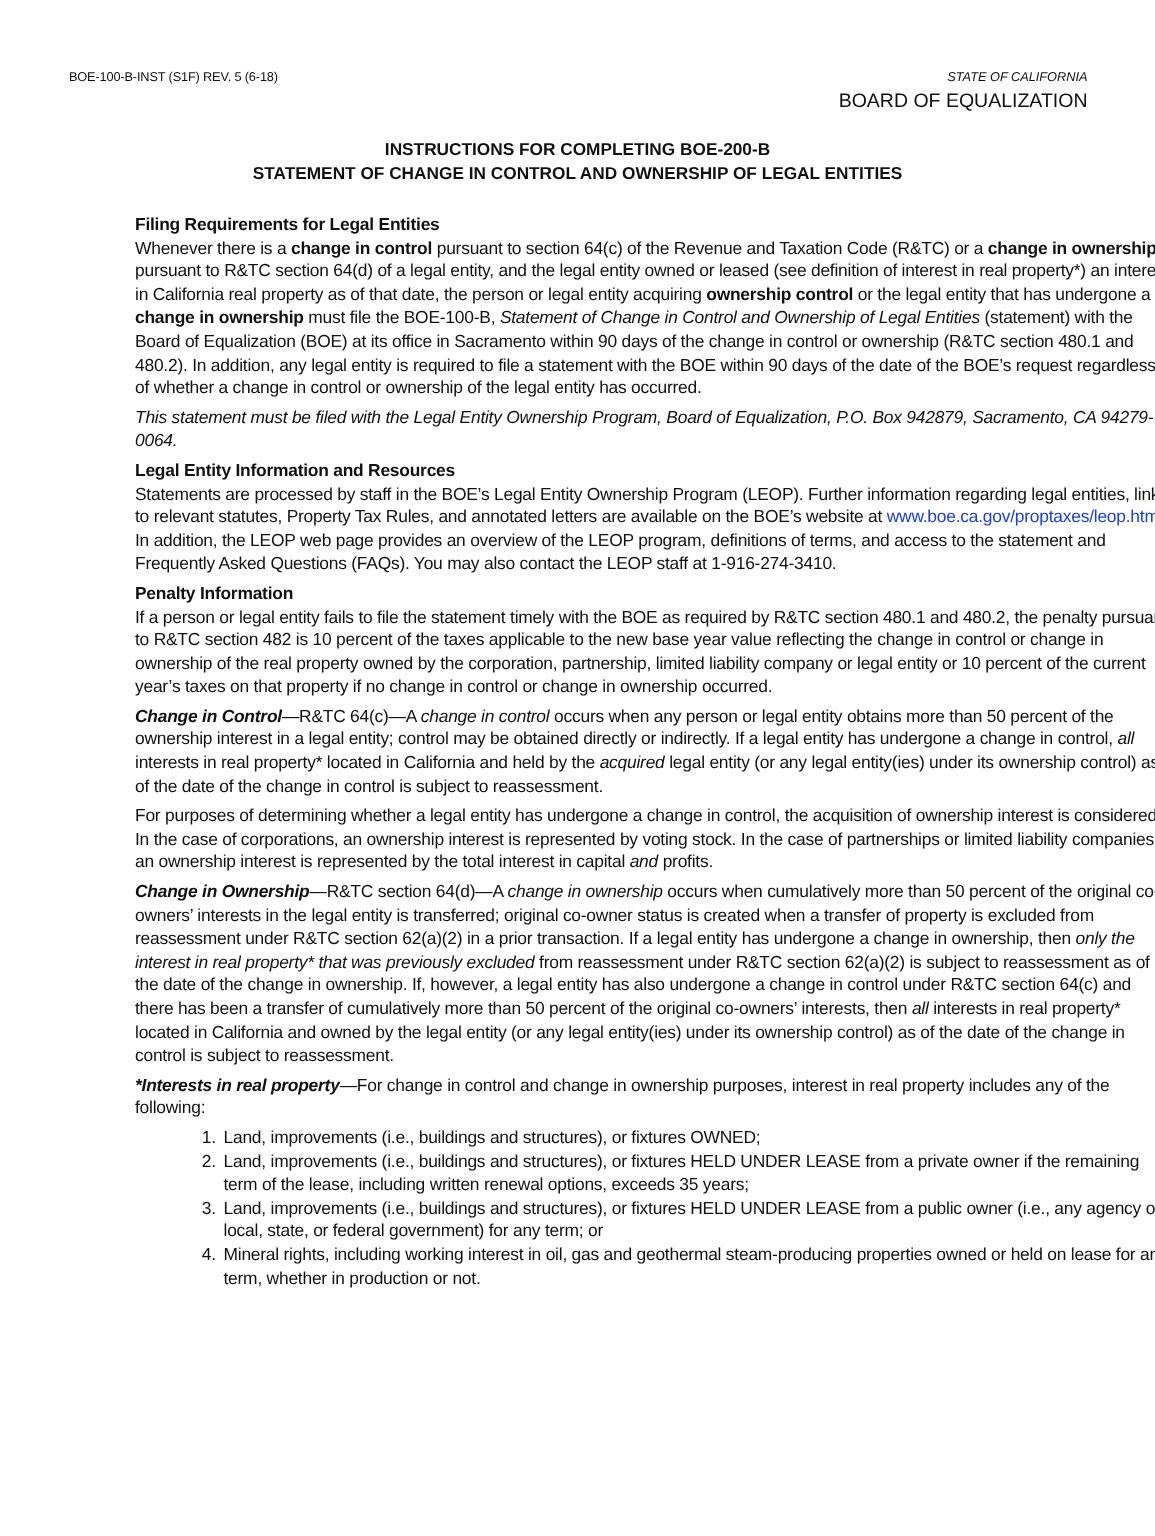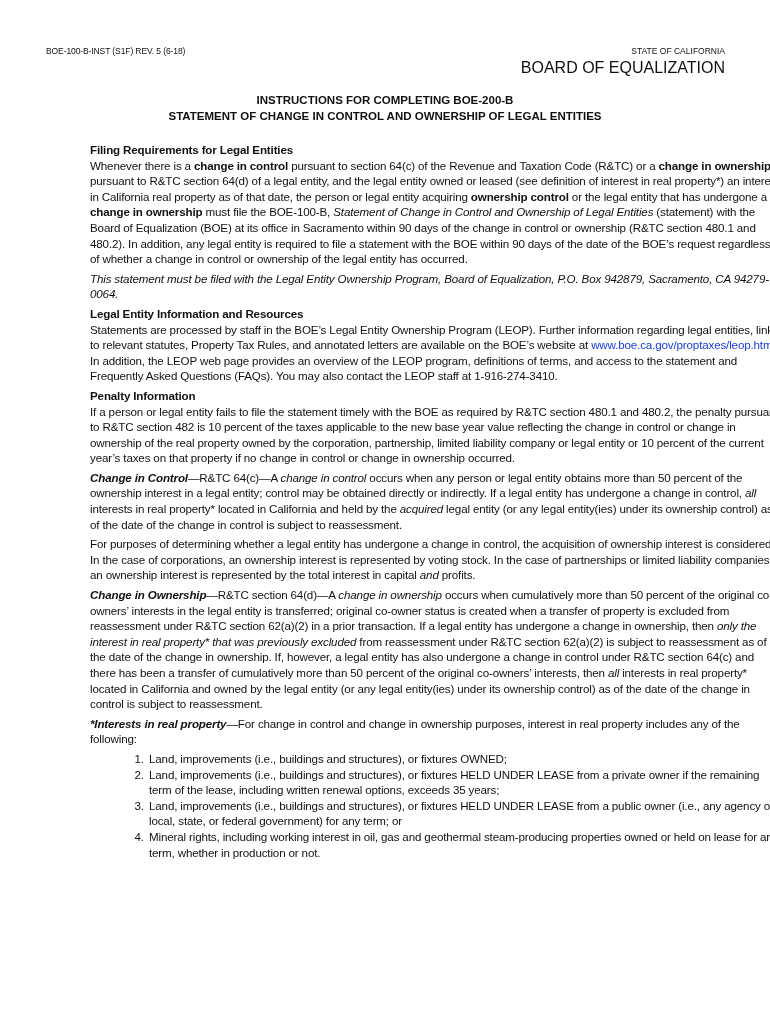--- a/index.html
+++ b/index.html
@@ -1,21 +1,21 @@
 <!DOCTYPE html>
 <html><head>
 <meta charset="utf-8">
 <style>
   html, body { margin: 0; padding: 0; background: #ffffff; }
   body { width: 770px; height: 1024px; position: relative; overflow: hidden;
          font-family: "Liberation Sans", sans-serif; color: #111; }
   .page { position: absolute; left: 0; top: 0; width: 770px; height: 1024px; border-radius: 23px; }
   .hdr-left { position: absolute; left: 46px; top: 46px; font-size: 8.5px; letter-spacing: -0.1px; }
-  .hdr-right-small { position: absolute; right: 45px; top: 46px; font-size: 8.5px; text-align: right; }
-  .hdr-right-big { position: absolute; right: 45px; top: 59px; font-size: 16px; text-align: right; }
+  .hdr-right-small { position: absolute; right: 45px; top: 46px; font-size: 8.5px; text-align: right; font-style: italic; }
+  .hdr-right-big { position: absolute; right: 45px; top: 59px; font-size: 13px; text-align: right; }
   .title { position: absolute; left: 0; width: 770px; text-align: center; font-weight: bold; font-size: 11.5px; }
   .t1 { top: 94px; }
   .t2 { top: 110px; }
   .body { position: absolute; left: 46px; top: 142px; width: 690px; font-size: 11.6px; line-height: 15.6px; letter-spacing: -0.15px; margin-left: 44px; }
   .h { font-weight: bold; margin: 0; }
   p { margin: 0 0 4px 0; }
   .sec { margin-bottom: 4px; }
   a.link { color: #1a3fd6; text-decoration: none; }
   ol { margin: 0 0 4px 0; padding-left: 57px; }
   ol li { padding-left: 2px; }

